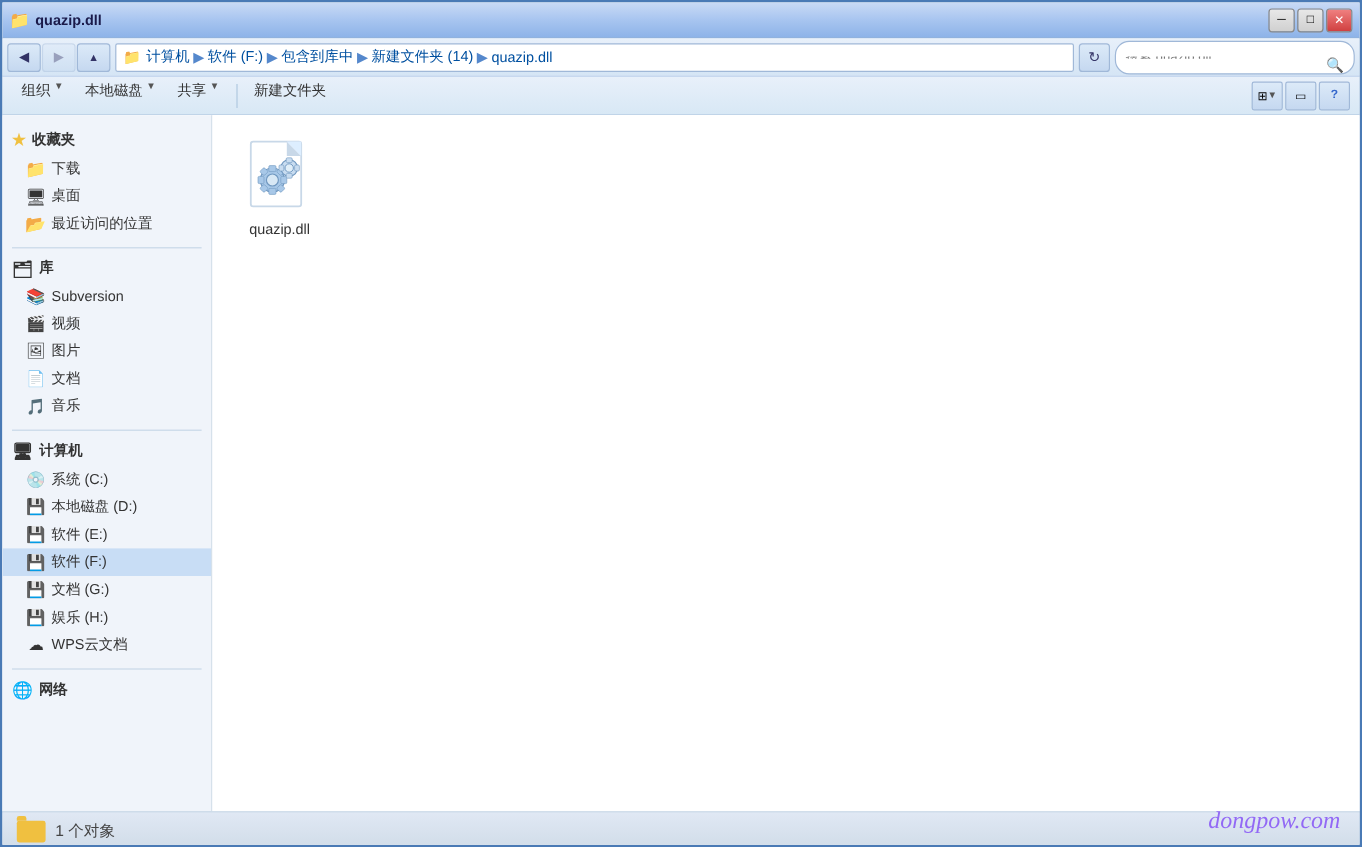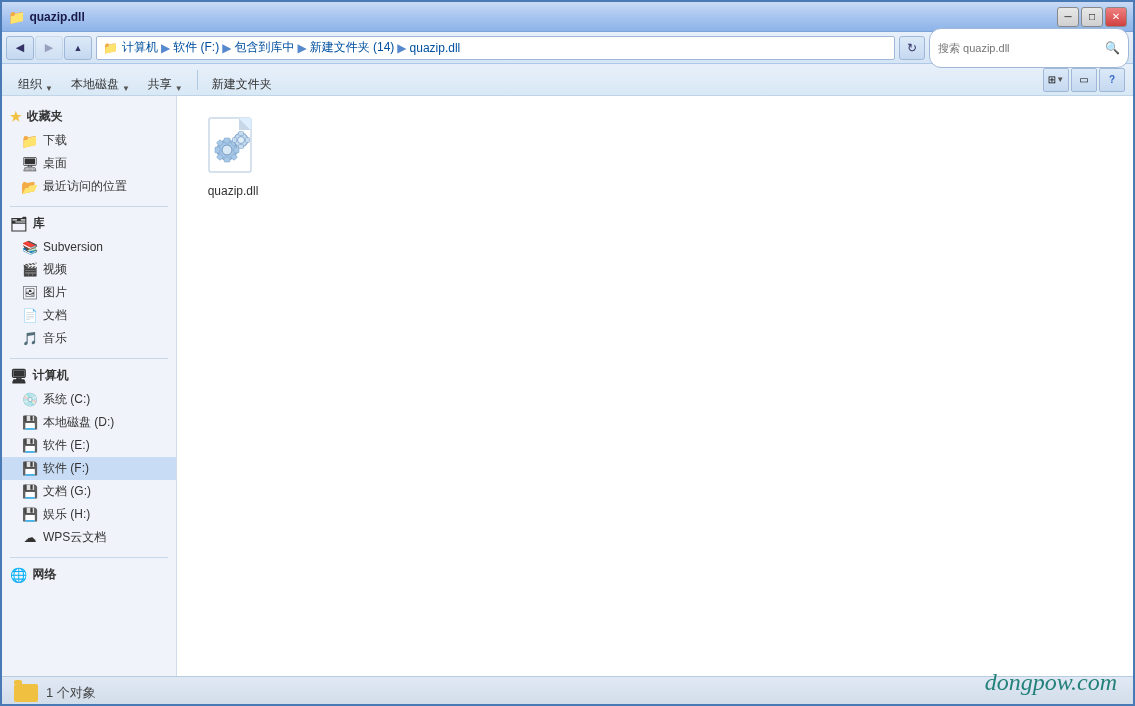--- a/index.html
+++ b/index.html
@@ -108,27 +108,26 @@
       border-radius: 3px;
       display: flex;
       align-items: center;
       justify-content: center;
       cursor: pointer;
       font-size: 12px;
       color: #336;
     }
     .search-bar {
       width: 200px;
-      height: 40px;
-      display: flex;
-      align-items: center;
+      height: 28px;
+      display: flex;
       background: white;
       border: 1px solid #a0b8d8;
       border-radius: 12px;
-      padding: 0 8px;
+      padding: 12px 8px;
       gap: 4px;
     }
     .search-input {
       border: none;
       outline: none;
       font-size: 11px;
       color: #888;
       flex: 1;
       background: transparent;
     }
@@ -144,21 +143,21 @@
       border-bottom: 1px solid #c0d4e8;
     }
     .toolbar-btn {
       height: 26px;
       padding: 0 8px;
       border: none;
       background: transparent;
       border-radius: 3px;
       cursor: pointer;
       display: flex;
-      align-items: flex-end;
+      align-items: flex-start;
       gap: 3px;
       font-size: 12px;
       color: #333;
     }
     .toolbar-sep {
       width: 1px;
       height: 20px;
       background: #b0c8e0;
       margin: 0 4px;
     }
@@ -284,22 +283,22 @@
       border-radius: 2px;
     }
     .status-text {
       font-size: 13px;
       color: #444;
     }
     .watermark {
       position: absolute;
       bottom: 8px;
       right: 16px;
-      font-size: 24px;
-      color: #0f766e;
+      font-size: 20px;
+      color: #8b5cf6;
       font-family: Georgia, serif;
       font-style: italic;
       opacity: 0.9;
       pointer-events: none;
     }
 
     
     .dropdown-arrow {
       font-size: 8px;
       color: #555;

